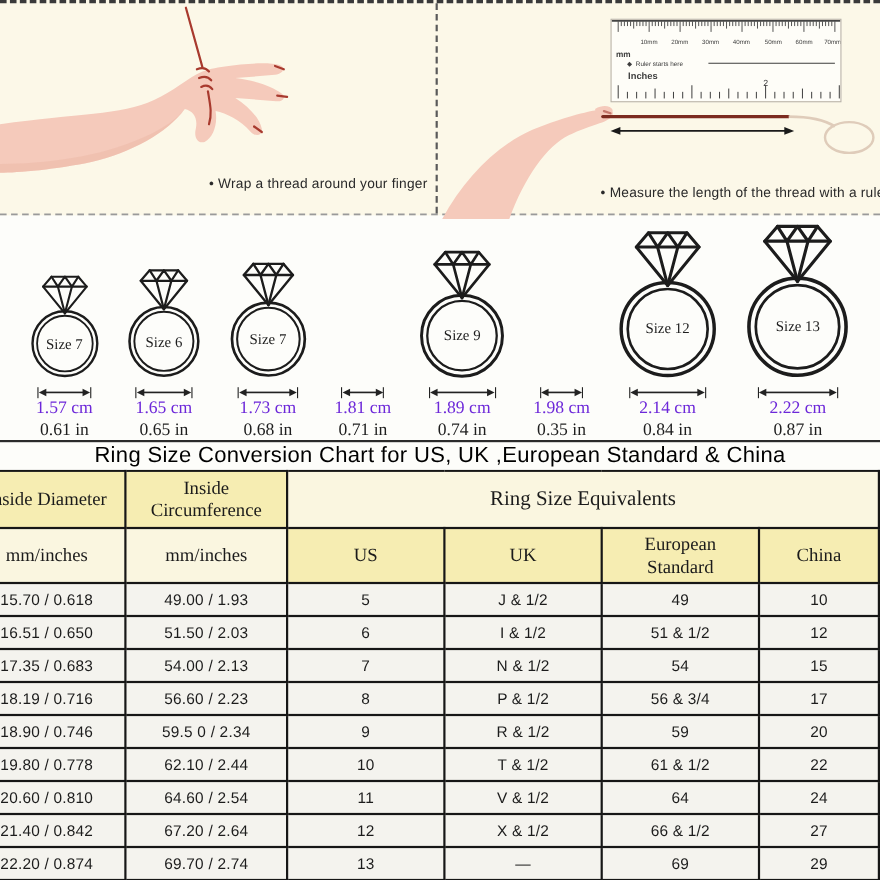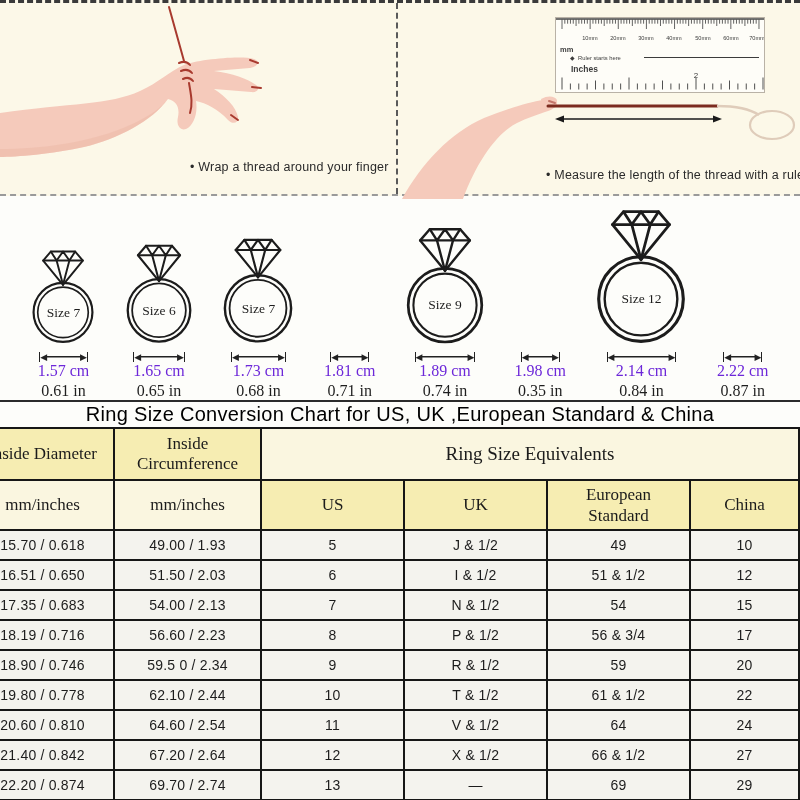--- a/index.html
+++ b/index.html
@@ -311,20 +311,24 @@
     <div class="ring-col r8">
       <div class="ring-head"><svg class="ring-svg" viewBox="0 0 100 148">
             <use href="#ringsym"></use>
           </svg>
         <div class="ring-label">Size 12</div></div>
       <div class="dim-arrow"></div>
       <div class="cm-text">2.14 cm</div>
       <div class="in-text">0.84 in</div>
     </div>
     <div class="ring-col r9">
+      <div class="ring-head"><svg class="ring-svg" viewBox="0 0 100 148">
+            <use href="#ringsym"></use>
+          </svg>
+        <div class="ring-label">Size 13</div></div>
       <div class="dim-arrow"></div>
       <div class="cm-text">2.22 cm</div>
       <div class="in-text">0.87 in</div>
     </div>
   </section>
 
   <div class="chart-title">Ring Size Conversion Chart for US, UK ,European Standard &amp; China</div>
 
   <div class="table-wrap">
     <table class="conv">

